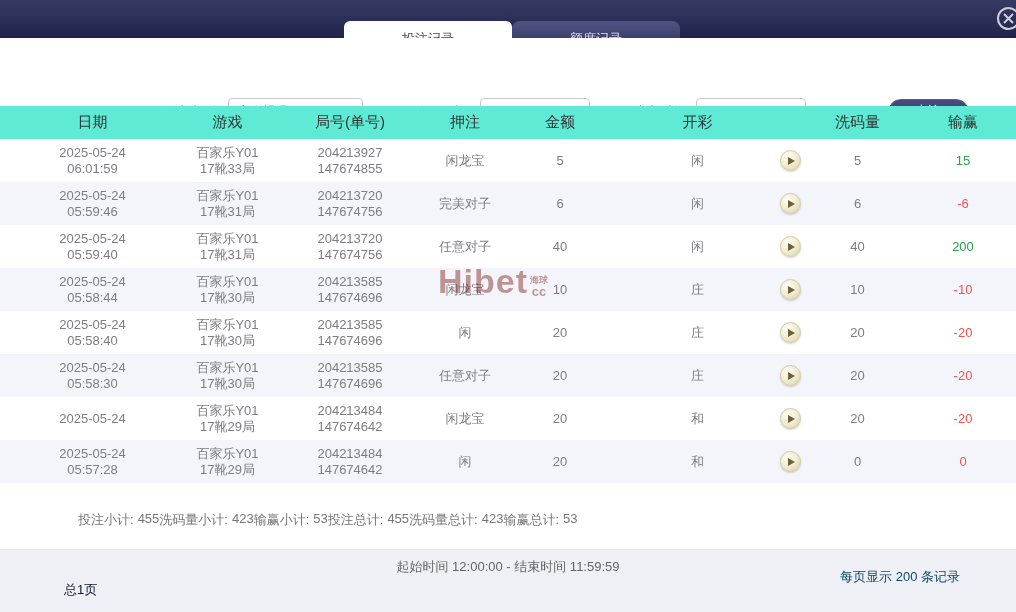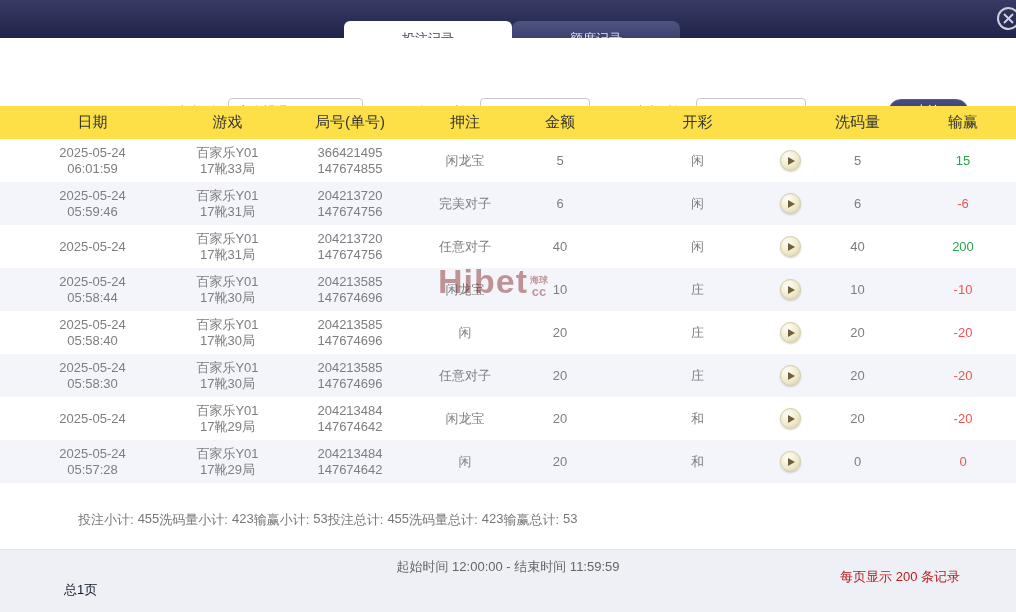--- a/index.html
+++ b/index.html
@@ -27,21 +27,21 @@
     display:flex;align-items:center;justify-content:space-between;
     padding:0 8px;font-size:13px;color:#555;cursor:pointer;}
   .selectbox .arr{font-size:9px;color:#333;margin-left:6px;}
   .query-btn{position:absolute;left:888px;top:61px;width:81px;height:26px;box-sizing:border-box;
     border-radius:13px;background:linear-gradient(#474d80,#2d3160);
     border:1px solid #565b8c;color:#fff;font-size:14px;
     display:flex;align-items:center;justify-content:center;cursor:pointer;}
   
   .tablewrap{position:absolute;top:106px;left:0;width:1016px;}
   .thead,.trow{display:grid;grid-template-columns:185px 85px 160px 70px 120px 155px 30px 105px 106px;align-items:center;}
-  .thead{height:33px;background:#fde047;font-size:15px;color:#333;}
+  .thead{height:33px;background:#5eead4;font-size:15px;color:#333;}
   .th{text-align:center;}
   .trow{height:43px;font-size:13px;color:#7d7d82;background:#fff;}
   .trow:nth-child(even){background:#f4f5fa;}
   .td{text-align:center;}
   .td.two span{display:block;line-height:16px;}
   .wl.win{color:#2aa24b;}
   .wl.loss{color:#ef5350;}
   .play-btn{width:19px;height:19px;border-radius:50%;display:inline-flex;align-items:center;justify-content:center;
     background:radial-gradient(circle at 35% 30%, #fffef6 0%, #efe9cd 55%, #d8cfa6 100%);
     border:1px solid #d2caa2;box-shadow:0 1px 2px rgba(0,0,0,.18);cursor:pointer;vertical-align:middle;}
@@ -52,21 +52,21 @@
   .wm-main{font-size:34px;letter-spacing:1px;line-height:34px;}
   .wm-side{display:flex;flex-direction:column;align-items:center;margin-left:2px;}
   .wm-top{font-size:9px;line-height:9px;}
   .wm-bot{font-size:13px;line-height:13px;}
   
   .summary{position:absolute;top:511px;left:78px;display:flex;font-size:13px;color:#777;}
   .sum-item{display:flex;gap:4px;}
   .footer{position:absolute;top:549px;left:0;width:1016px;height:63px;background:#eef0f5;border-top:1px solid #e3e5ec;box-sizing:border-box;}
   .range{position:absolute;top:8px;left:0;width:100%;text-align:center;font-size:13px;color:#666;}
   .total-pages{position:absolute;top:31px;left:64px;font-size:13px;color:#0f172a;}
-  .per-page{position:absolute;top:18px;right:56px;font-size:13px;color:#b91c1c;}
+  .per-page{position:absolute;top:18px;right:56px;font-size:13px;color:#0c4a6e;}
 </style>
 </head>
 <body>
 
 <div class="topbar">
   <div class="tabs">
     <div class="tab active">投注记录</div>
     <div class="tab inactive">额度记录</div>
   </div>
   <svg class="close-btn" viewBox="0 0 27 27">
@@ -115,21 +115,21 @@
       <div class="trow">
     <div class="td two">
       <span>2025-05-24</span>
           <span>06:01:59</span>
     </div>
     <div class="td two">
       <span>百家乐Y01</span>
           <span>17靴33局</span>
     </div>
     <div class="td two">
-      <span>366421495</span>
+      <span>204213927</span>
           <span>147674855</span>
     </div>
     <div class="td">闲龙宝</div>
     <div class="td">5</div>
     <div class="td">闲</div>
     <div class="td">
       <span class="play-btn">
             <i class="tri"></i>
           </span>
     </div>
@@ -156,20 +156,21 @@
       <span class="play-btn">
             <i class="tri"></i>
           </span>
     </div>
     <div class="td">6</div>
     <div class="td wl loss">-6</div>
   </div>
       <div class="trow">
     <div class="td two">
       <span>2025-05-24</span>
+          <span>05:59:40</span>
     </div>
     <div class="td two">
       <span>百家乐Y01</span>
           <span>17靴31局</span>
     </div>
     <div class="td two">
       <span>204213720</span>
           <span>147674756</span>
     </div>
     <div class="td">任意对子</div>

